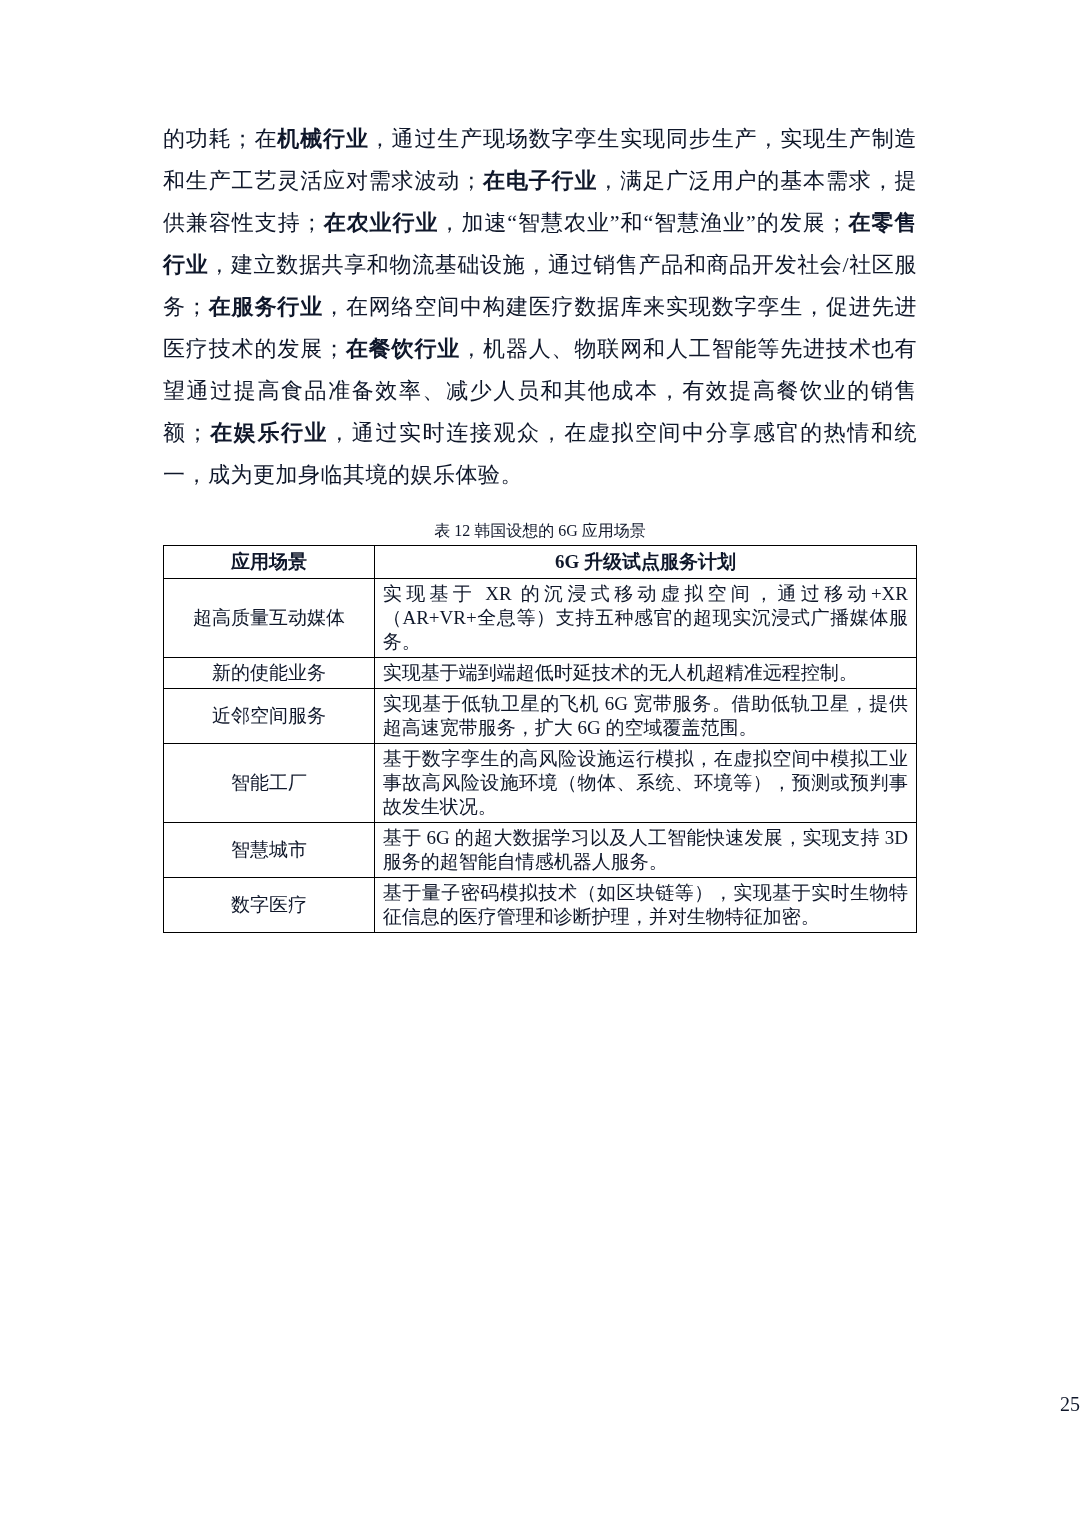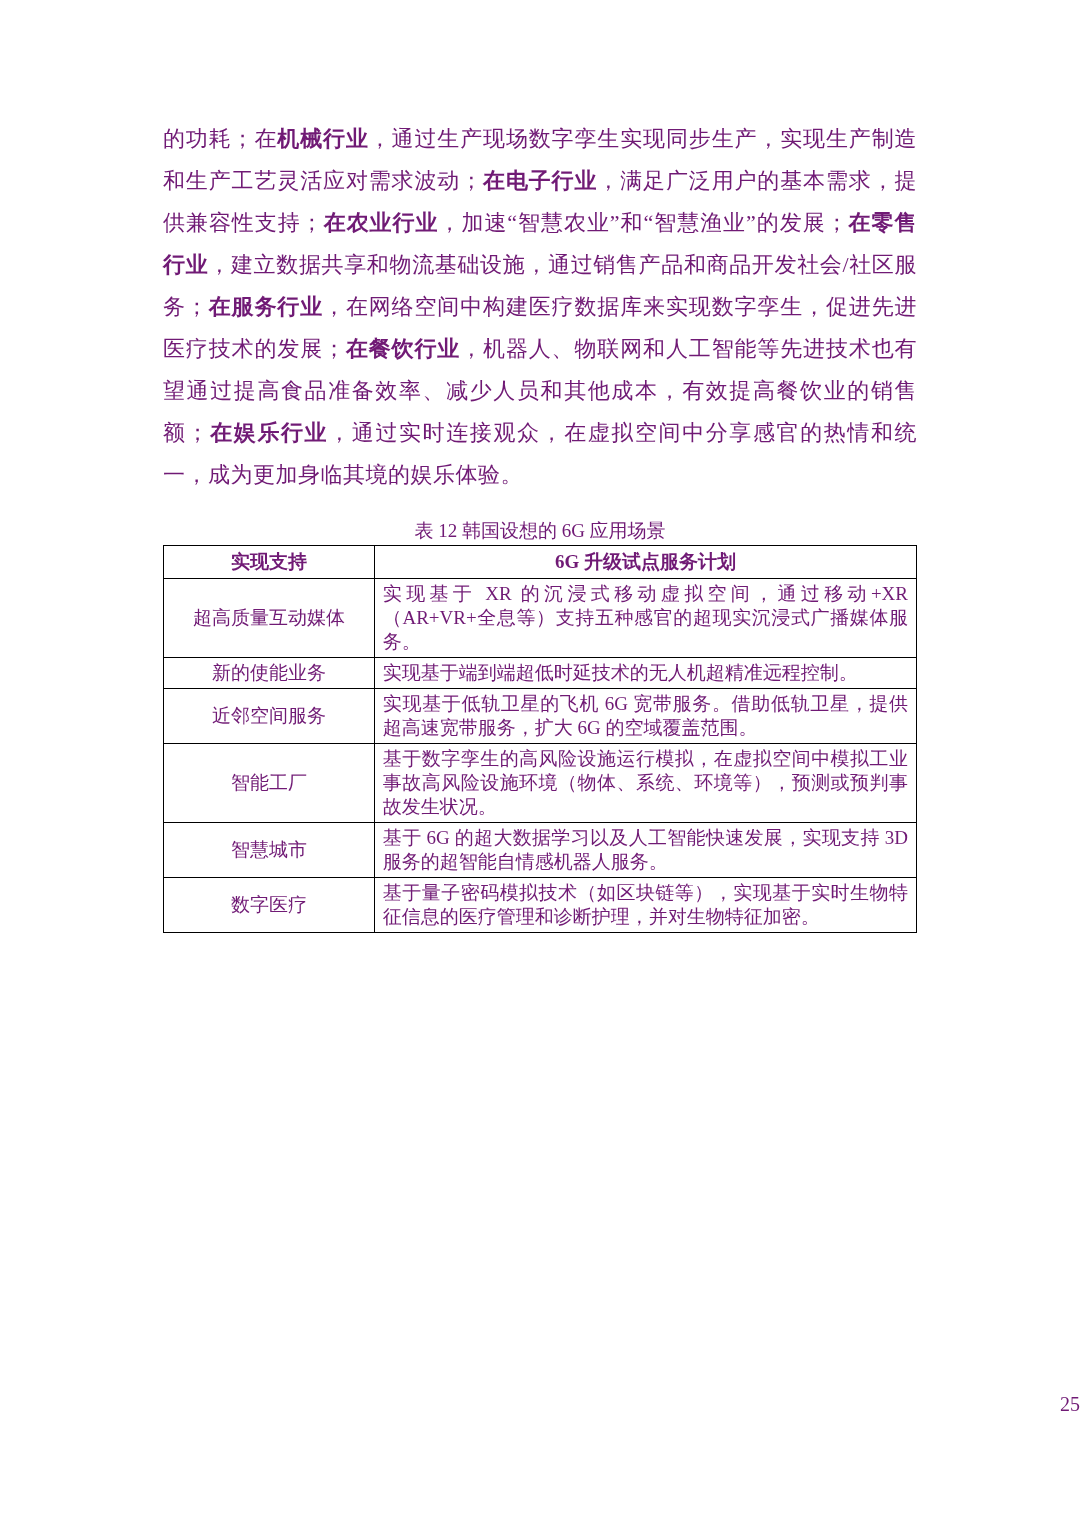--- a/index.html
+++ b/index.html
@@ -5,38 +5,38 @@
   html, body {
     margin: 0;
     padding: 0;
     background: #ffffff;
   }
   .page {
     position: relative;
     width: 1080px;
     height: 1527px;
     background: #ffffff;
-    color: #701a75;
+    color: #0f172a;
     font-family: "Liberation Serif", "DejaVu Serif", serif;
     box-sizing: border-box;
     padding: 118px 163px 0 163px;
     overflow: hidden;
   }
   .para {
     margin: 0;
     font-size: 22px;
     line-height: 42px;
     text-align: justify;
     letter-spacing: 0.5px;
   }
   .para.indent { text-indent: 2em; }
   .para .b { font-weight: bold; }
   .table-caption {
     margin-top: 22px;
-    font-size: 19px;
+    font-size: 16px;
     line-height: 26px;
     text-align: center;
   }
   table.app-table {
     width: 100%;
     border-collapse: collapse;
     margin-top: 1px;
     font-size: 19px;
     line-height: 24px;
   }
@@ -75,21 +75,21 @@
 <div class="page">
 
   <p class="para"><span>的功耗；在</span><span class="b">机械行业</span><span>，通过生产现场数字孪生实现同步生产，实现生产制造和生产工艺灵活应对需求波动；</span><span class="b">在电子行业</span><span>，满足广泛用户的基本需求，提供兼容性支持；</span><span class="b">在农业行业</span><span>，加速“智慧农业”和“智慧渔业”的发展；</span><span class="b">在零售行业</span><span>，建立数据共享和物流基础设施，通过销售产品和商品开发社会/社区服务；</span><span class="b">在服务行业</span><span>，在网络空间中构建医疗数据库来实现数字孪生，促进先进医疗技术的发展；</span><span class="b">在餐饮行业</span><span>，机器人、物联网和人工智能等先进技术也有望通过提高食品准备效率、减少人员和其他成本，有效提高餐饮业的销售额；</span><span class="b">在娱乐行业</span><span>，通过实时连接观众，在虚拟空间中分享感官的热情和统一，成为更加身临其境的娱乐体验。</span></p>
 
 
   <div class="table-caption">表 12  韩国设想的 6G 应用场景</div>
 
   <table class="app-table">
     <thead>
       <tr>
-        <th class="col-scenario">实现支持</th>
+        <th class="col-scenario">应用场景</th>
         <th class="col-plan">6G 升级试点服务计划</th>
       </tr>
     </thead>
     <tbody>
       <tr>
         <td class="cell-scenario">超高质量互动媒体</td>
         <td class="cell-plan">实现基于 XR 的沉浸式移动虚拟空间，通过移动+XR（AR+VR+全息等）支持五种感官的超现实沉浸式广播媒体服务。</td>
       </tr>
       <tr>
         <td class="cell-scenario">新的使能业务</td>

